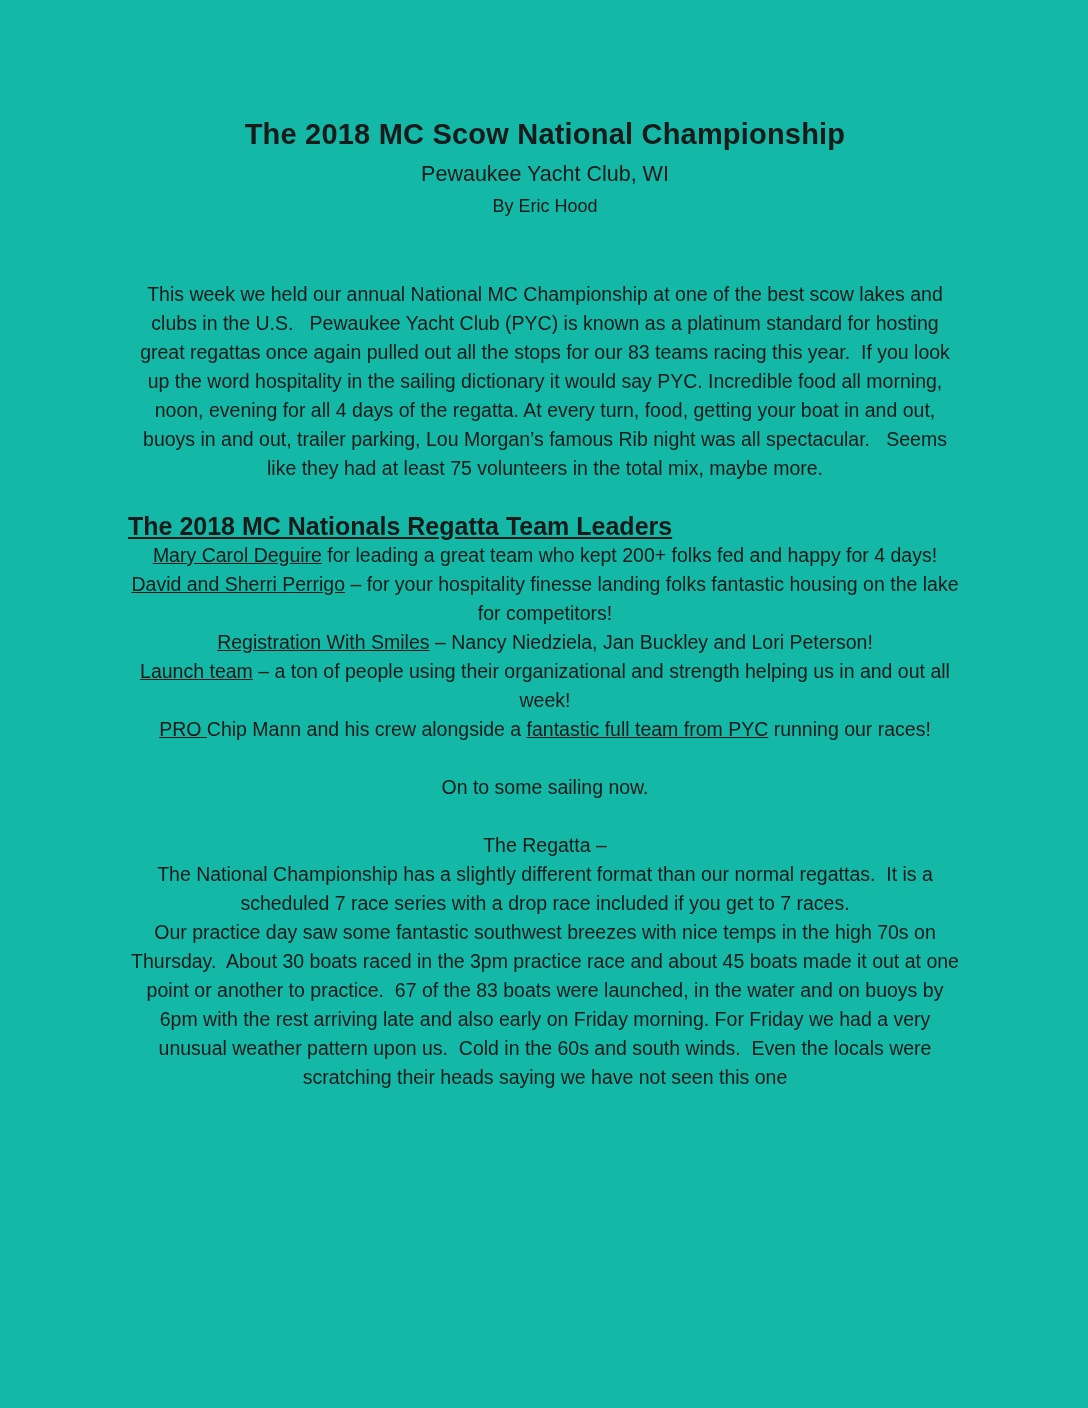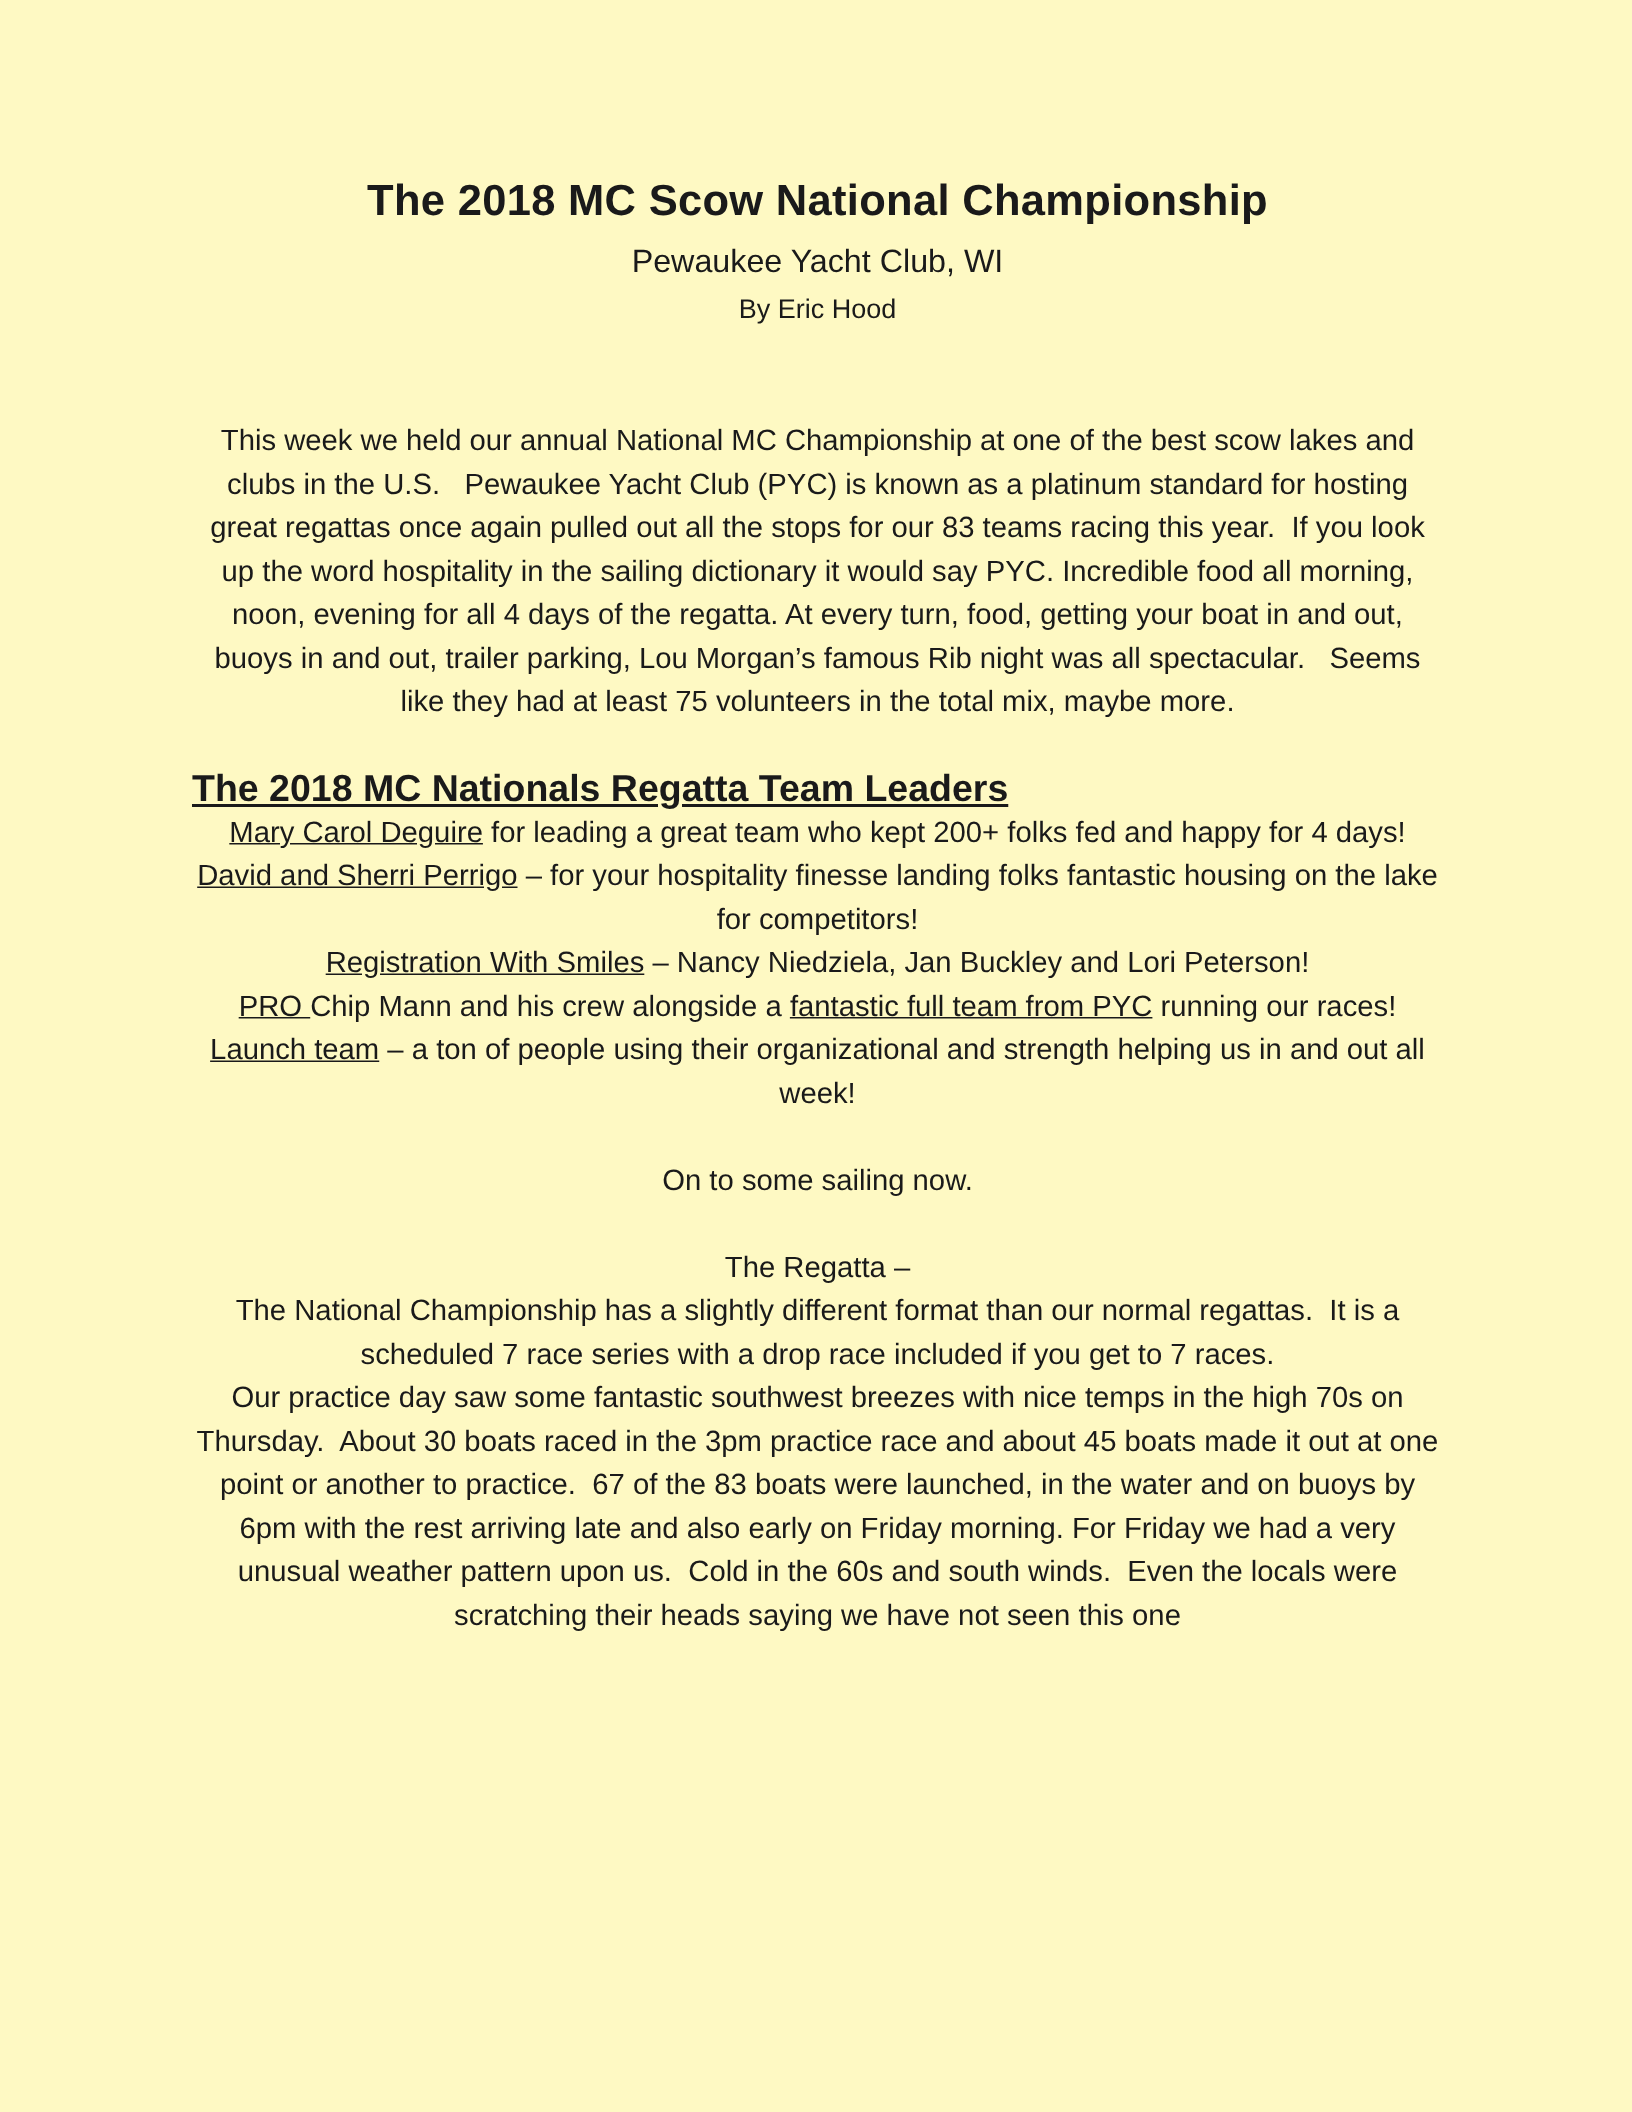--- a/index.html
+++ b/index.html
@@ -1,21 +1,21 @@
 <!DOCTYPE html>
 <html><head>
 <meta charset="utf-8">
 <style>
   * { margin: 0; padding: 0; box-sizing: border-box; }
   html, body { background: #ffffff; }
   body { width: 1088px; height: 1408px; overflow: hidden; }
   .page {
     width: 1088px;
     height: 1408px;
-    background: #fef9c3;
+    background: #14b8a6;
     padding: 118px 126px 0 128px;
     color: #1a1a1a;
     font-family: "Liberation Sans", "DejaVu Sans", sans-serif;
   }
   .doc-title {
     font-size: 29px;
     font-weight: bold;
     text-align: center;
     letter-spacing: 0.2px;
     margin-bottom: 10px;
@@ -57,22 +57,22 @@
   <div class="doc-subtitle">Pewaukee Yacht Club, WI</div>
   <div class="doc-byline">By Eric Hood</div>
 
   <p class="body intro">This week we held our annual National MC Championship at one of the best scow lakes and clubs in the U.S.   Pewaukee Yacht Club (PYC) is known as a platinum standard for hosting great regattas once again pulled out all the stops for our 83 teams racing this year.  If you look up the word hospitality in the sailing dictionary it would say PYC. Incredible food all morning, noon, evening for all 4 days of the regatta. At every turn, food, getting your boat in and out, buoys in and out, trailer parking, Lou Morgan’s famous Rib night was all spectacular.   Seems like they had at least 75 volunteers in the total mix, maybe more.</p>
 
   <div>
     <div class="heading gap-above">The 2018 MC Nationals Regatta Team Leaders</div>
     <p class="body"><span class="u">Mary Carol Deguire</span><span> for leading a great team who kept 200+ folks fed and happy for 4 days!</span></p>
     <p class="body"><span class="u">David and Sherri Perrigo</span><span> – for your hospitality finesse landing folks fantastic housing on the lake for competitors!</span></p>
     <p class="body"><span class="u">Registration With Smiles</span><span> – Nancy Niedziela, Jan Buckley and Lori Peterson!</span></p>
+    <p class="body"><span class="u">Launch team</span><span> – a ton of people using their organizational and strength helping us in and out all week!</span></p>
     <p class="body"><span class="u">PRO </span><span>Chip Mann and his crew alongside a </span><span class="u">fantastic full team from PYC</span><span> running our races!</span></p>
-    <p class="body"><span class="u">Launch team</span><span> – a ton of people using their organizational and strength helping us in and out all week!</span></p>
   </div>
 
   <p class="body gap-above">On to some sailing now.</p>
 
   <div>
     <p class="body gap-above"><span class="b">The Regatta</span><span> –</span></p>
     <p class="body">The National Championship has a slightly different format than our normal regattas.  It is a scheduled 7 race series with a drop race included if you get to 7 races.</p>
     <p class="body">Our practice day saw some fantastic southwest breezes with nice temps in the high 70s on Thursday.  About 30 boats raced in the 3pm practice race and about 45 boats made it out at one point or another to practice.  67 of the 83 boats were launched, in the water and on buoys by 6pm with the rest arriving late and also early on Friday morning. For Friday we had a very unusual weather pattern upon us.  Cold in the 60s and south winds.  Even the locals were scratching their heads saying we have not seen this one</p>
   </div>
 

